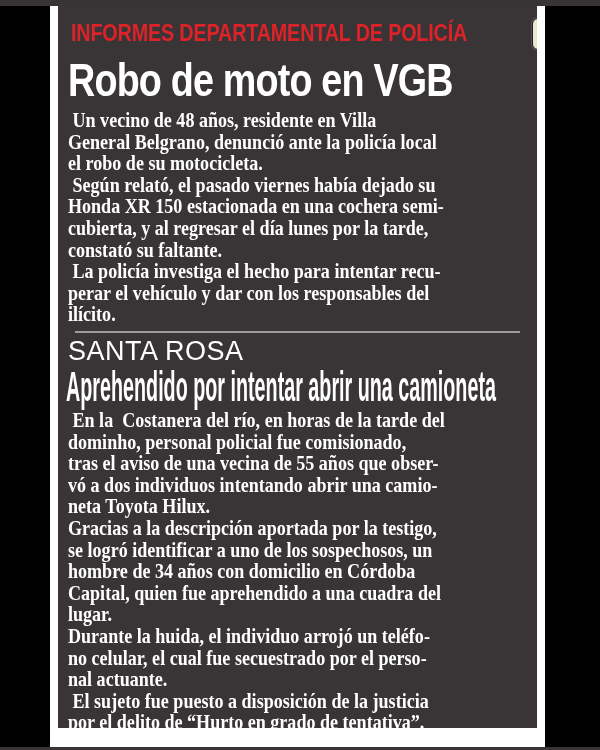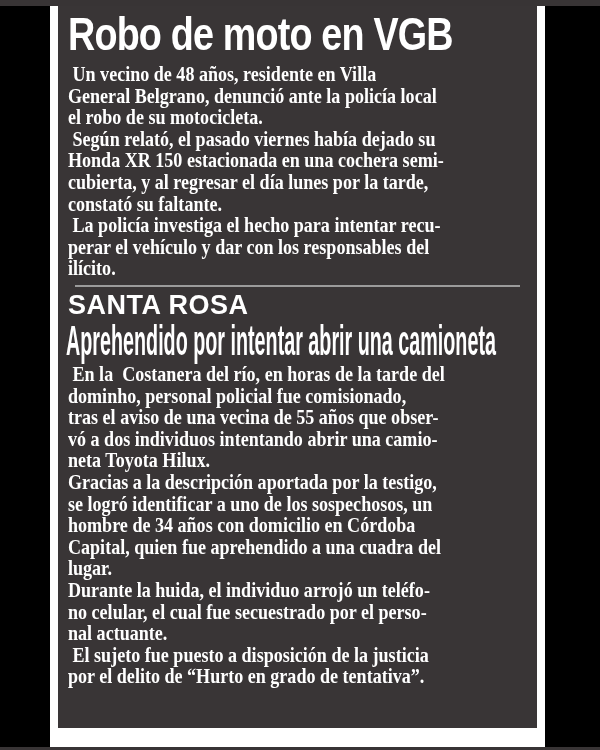--- a/index.html
+++ b/index.html
@@ -76,21 +76,21 @@
     letter-spacing: 0;
   }
   .body1 { margin-top: 6px; height: 217px; }
   .divider {
     border: none;
     border-top: 2px solid #9b9b9b;
     margin: 4px 17px 3px 17px;
   }
   .kicker {
     font-size: 27px;
-    font-weight: 700;
+    font-weight: 400;
     letter-spacing: 0.5px;
     margin-left: 10px;
     height: 30px;
     line-height: 30px;
   }
   h2.headline2 {
     margin: 1px 0 1px 8px;
     font-size: 42px;
     font-weight: bold;
     white-space: nowrap;
@@ -104,20 +104,29 @@
 </style>
 </head>
 <body>
 
 <div class="strip top"></div>
 <div class="strip bottom"></div>
 
 <div class="graphic">
   <div class="panel">
 
+    <div class="header-row">
+      <div class="header-title">INFORMES DEPARTAMENTAL DE POLICÍA</div>
+      <div class="logo">
+        
+        
+        
+        
+      </div>
+    </div>
 
     <h1 class="headline1">Robo de moto en VGB</h1>
 
     <div class="body-text body1"> Un vecino de 48 años, residente en Villa
 General Belgrano, denunció ante la policía local
 el robo de su motocicleta.
  Según relató, el pasado viernes había dejado su
 Honda XR 150 estacionada en una cochera semi-
 cubierta, y al regresar el día lunes por la tarde,
 constató su faltante.

